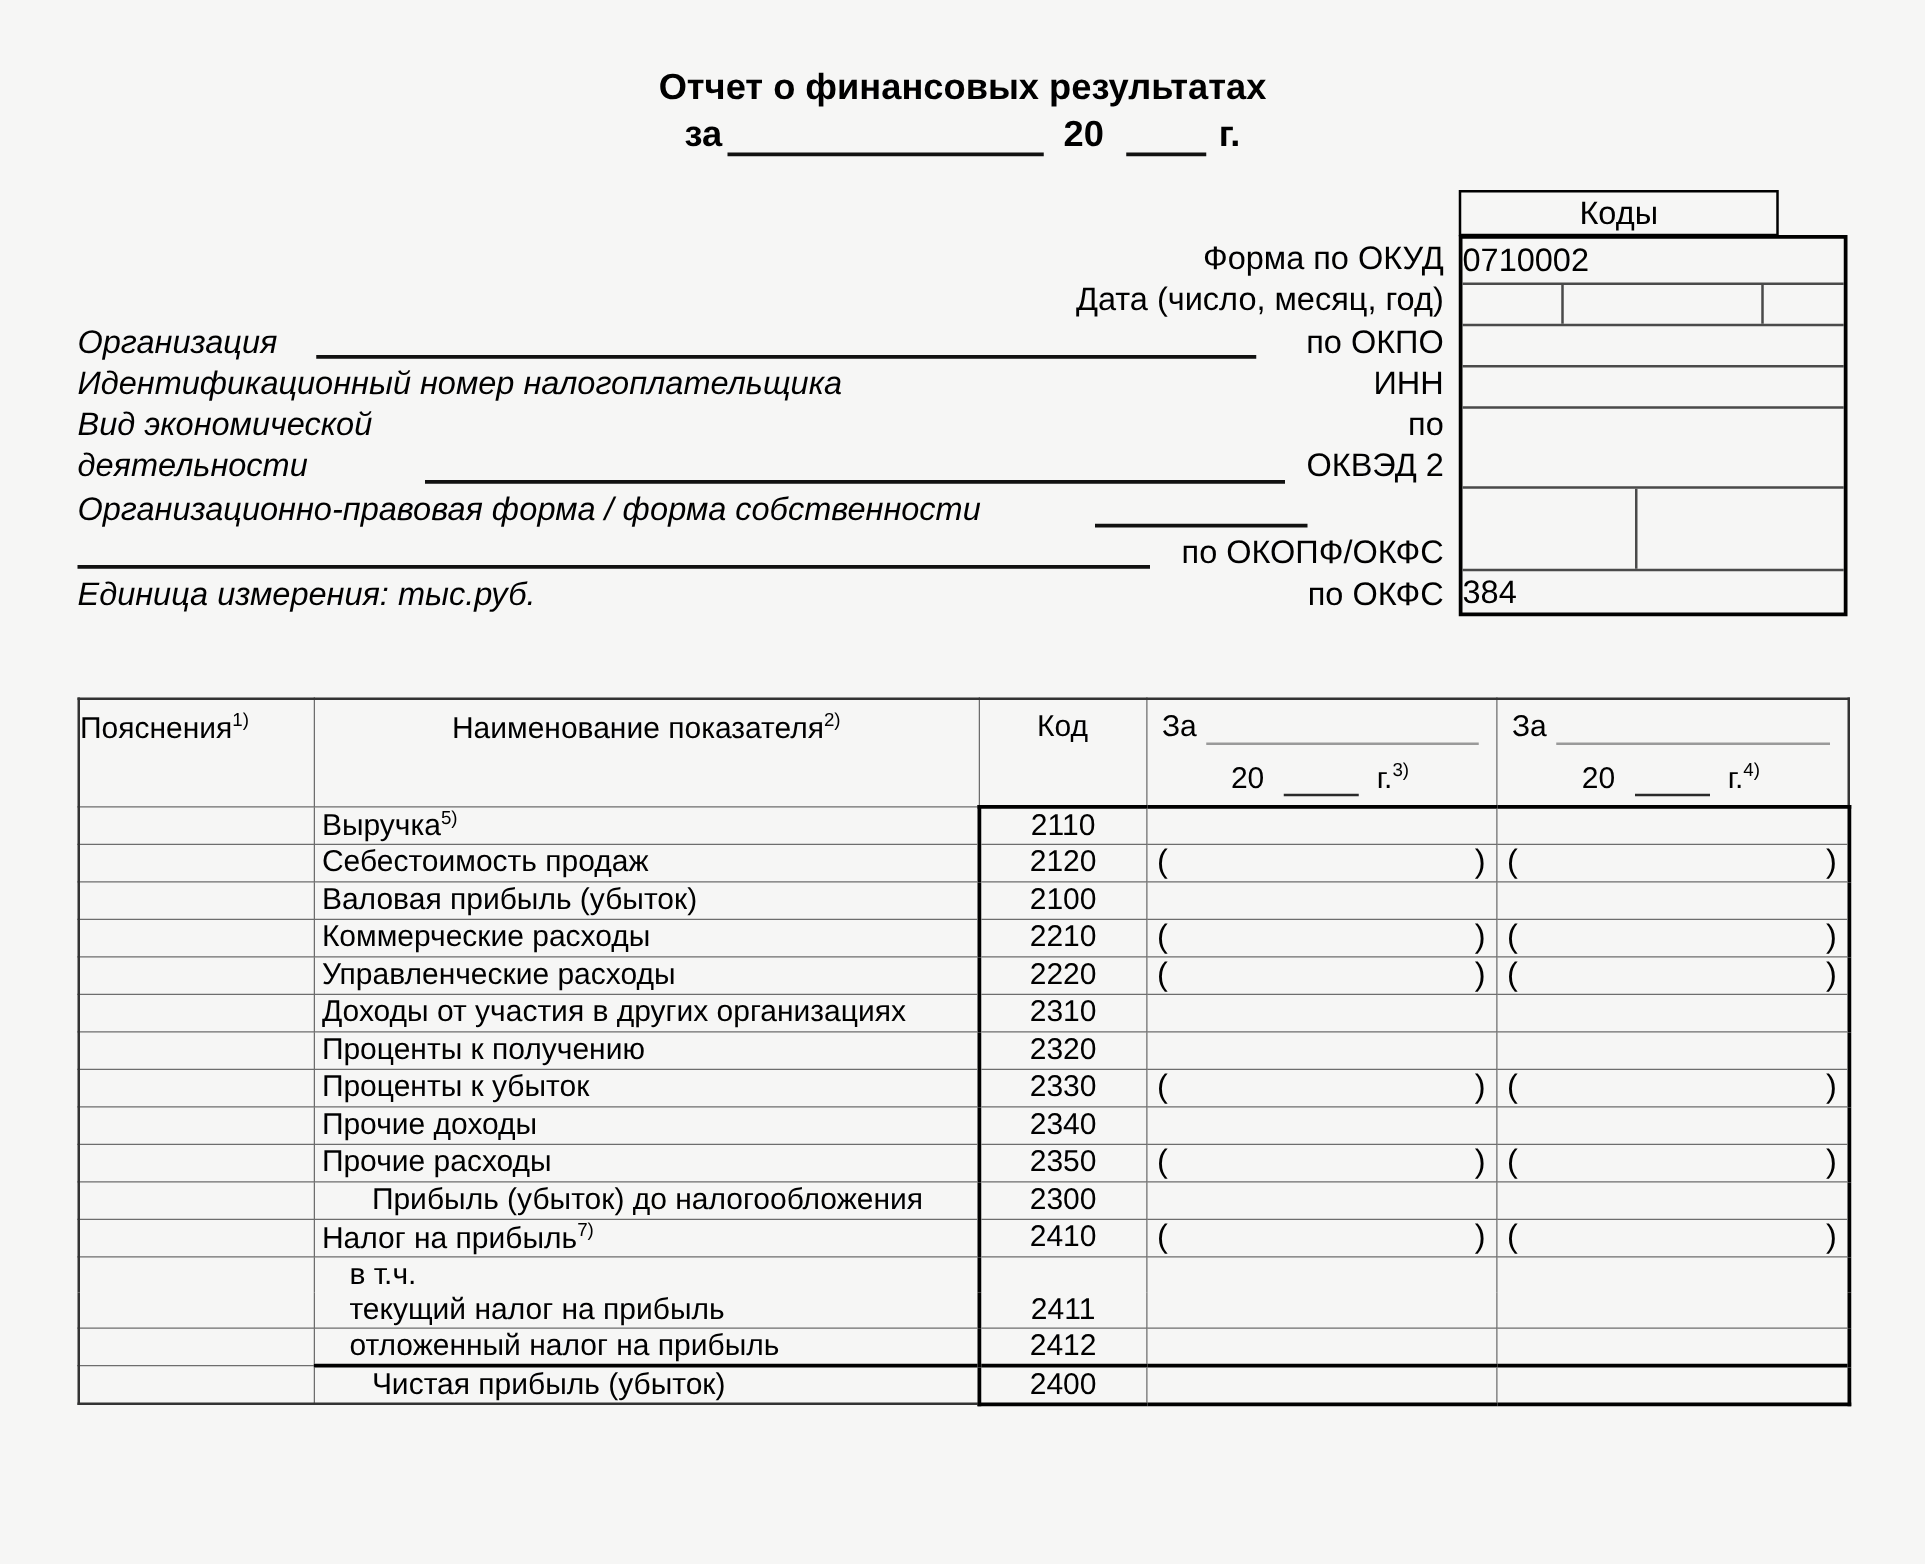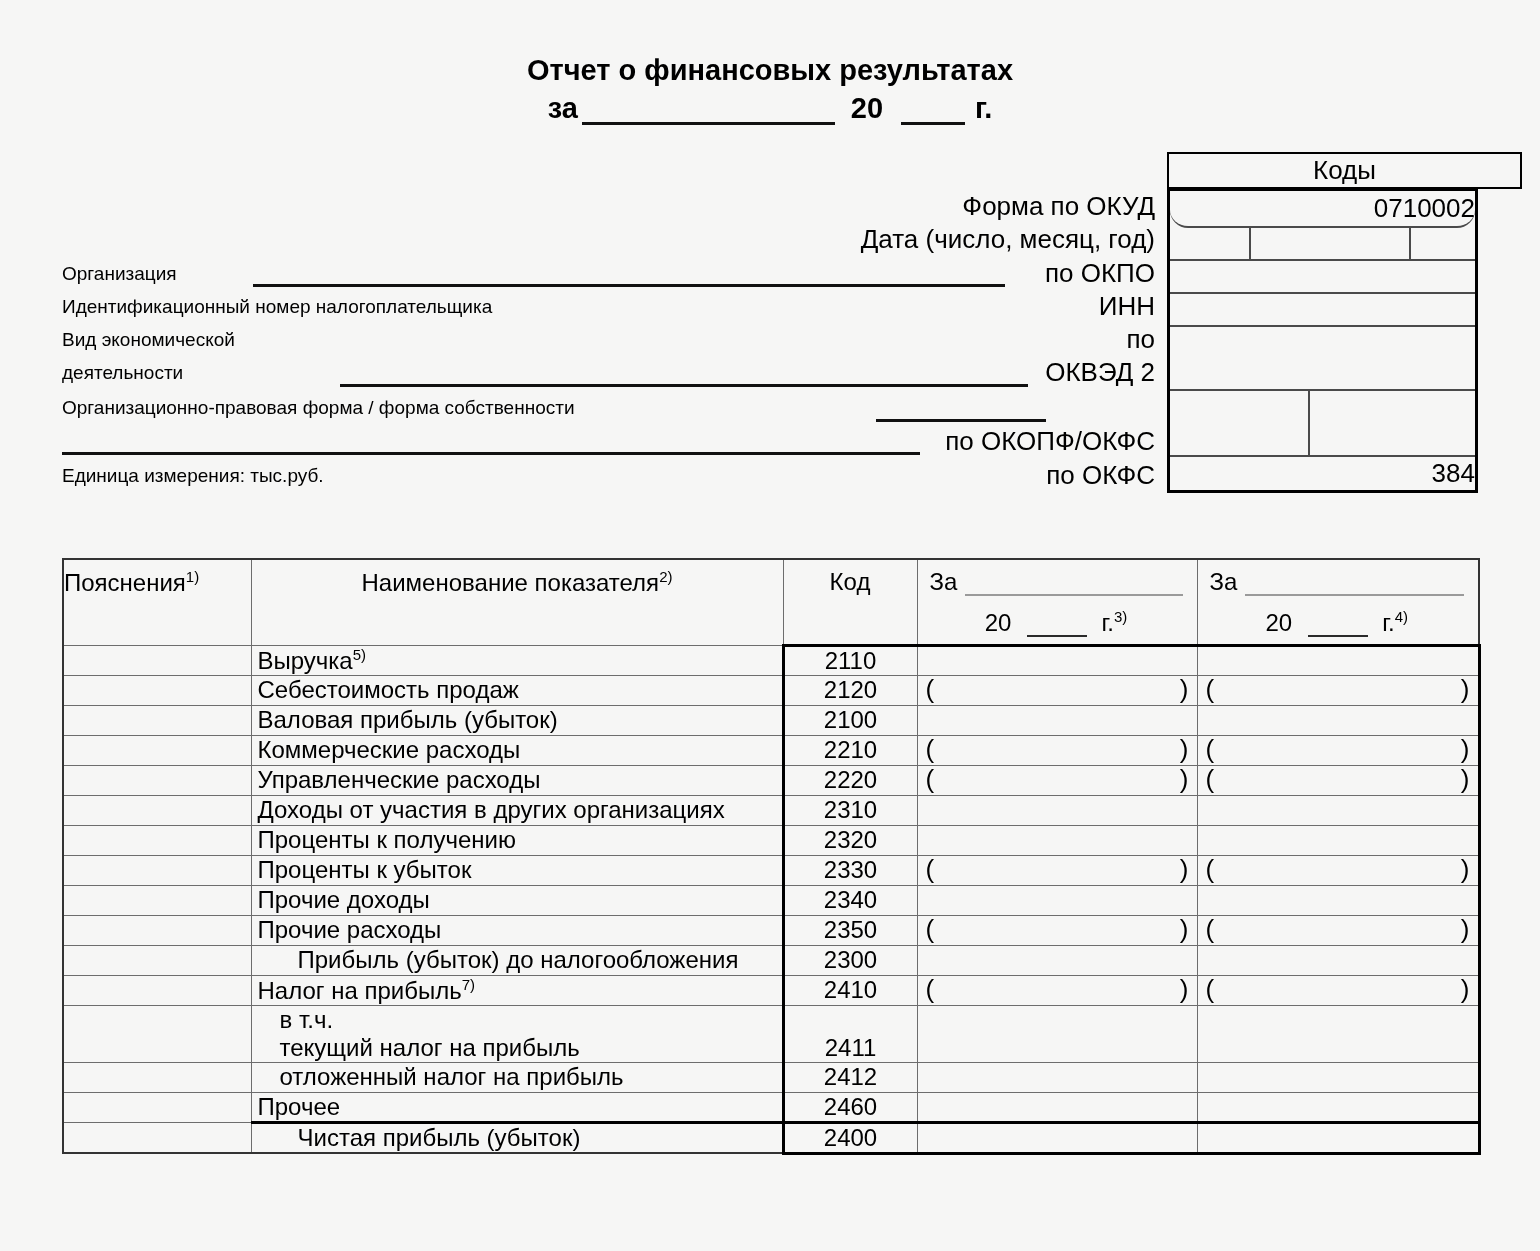--- a/index.html
+++ b/index.html
@@ -24,49 +24,49 @@
     font-size: 29px; font-weight: bold;
   }
   .blank { display: inline-block; border-bottom: 3px solid #111; }
   .blank-period { width: 253px; margin-left: 4px; height: 29px; }
   .blank-year   { width: 64px;  margin-left: 18px; height: 29px; }
   .subtitle .yp { margin-left: 16px; }
   .subtitle .ys { margin-left: 10px; }
 
   
   .kody {
-    position: absolute; left: 1167px; top: 152px; width: 355px; height: 37px;
+    position: absolute; left: 1167px; top: 152px; width: 256px; height: 37px;
     border: 2px solid #000; display: flex; align-items: center; justify-content: center;
     font-size: 26px;
   }
   .codes-box {
     position: absolute; left: 1167px; top: 188px; width: 311px; height: 305px;
     border: 3px solid #000; display: flex; flex-direction: column; background: transparent;
   }
   .cr { border-bottom: 2px solid #4a4a4a; flex: none; }
-  .cr.center { display: flex; align-items: center; justify-content: flex-end; font-size: 26px; border-radius: 18px; }
+  .cr.center { display: flex; align-items: center; justify-content: flex-start; font-size: 26px; }
   .r1 { height: 37px; }
   .r2 { height: 33px; display: flex; }
   .dc2 { width: 53%; border-left: 2px solid #4a4a4a; border-right: 2px solid #4a4a4a; }
   .dc1 { width: 26%; } .dc3 { flex: 1; }
   .r3, .r4 { height: 33px; }
   .r5 { height: 64px; }
   .r6 { height: 66px; display: flex; }
   .oc1 { width: 46%; border-right: 2px solid #4a4a4a; }
   .oc2 { flex: 1; }
   .r7 { flex: 1; border-bottom: none; }
 
   
   .rlabel {
     position: absolute; left: 755px; width: 400px; height: 33px;
     line-height: 33px; text-align: right; font-size: 26px; white-space: nowrap;
   }
   .llabel {
     position: absolute; left: 62px; height: 33px;
-    line-height: 33px; font-size: 19px; white-space: nowrap;
+    line-height: 33px; font-size: 26px; white-space: nowrap; font-style: italic;
   }
   .fill-line { position: absolute; border-bottom: 3px solid #111; height: 0; }
 
   
   .pl-table-wrap { position: absolute; left: 62px; top: 558px; }
   table { border-collapse: collapse; table-layout: fixed; width: 1416px; border: 2px solid #333; }
   td { border: 1.5px solid #6d6d6d; font-size: 24px; vertical-align: middle; overflow: hidden; }
   thead tr { height: 86px; }
   thead td { vertical-align: top; text-align: left; padding-top: 8px; }
   tbody tr { height: 30px; }
@@ -394,33 +394,20 @@
     <td class="c-code">2412</td>
     <td class="c-val v1">
               <span class="paren pl"></span>
               <span class="paren pr"></span>
             </td>
     <td class="c-val v2">
               <span class="paren pl"></span>
               <span class="paren pr"></span>
             </td>
   </tr>
-          <tr class="indent0">
-    <td class="c-expl"></td>
-    <td class="c-name"><span class="nm">Прочее</span></td>
-    <td class="c-code">2460</td>
-    <td class="c-val v1">
-              <span class="paren pl"></span>
-              <span class="paren pr"></span>
-            </td>
-    <td class="c-val v2">
-              <span class="paren pl"></span>
-              <span class="paren pr"></span>
-            </td>
-  </tr>
           <tr class="indent2 thick-top">
     <td class="c-expl"></td>
     <td class="c-name"><span class="nm">Чистая прибыль (убыток)</span></td>
     <td class="c-code">2400</td>
     <td class="c-val v1">
               <span class="paren pl"></span>
               <span class="paren pr"></span>
             </td>
     <td class="c-val v2">
               <span class="paren pl"></span>

